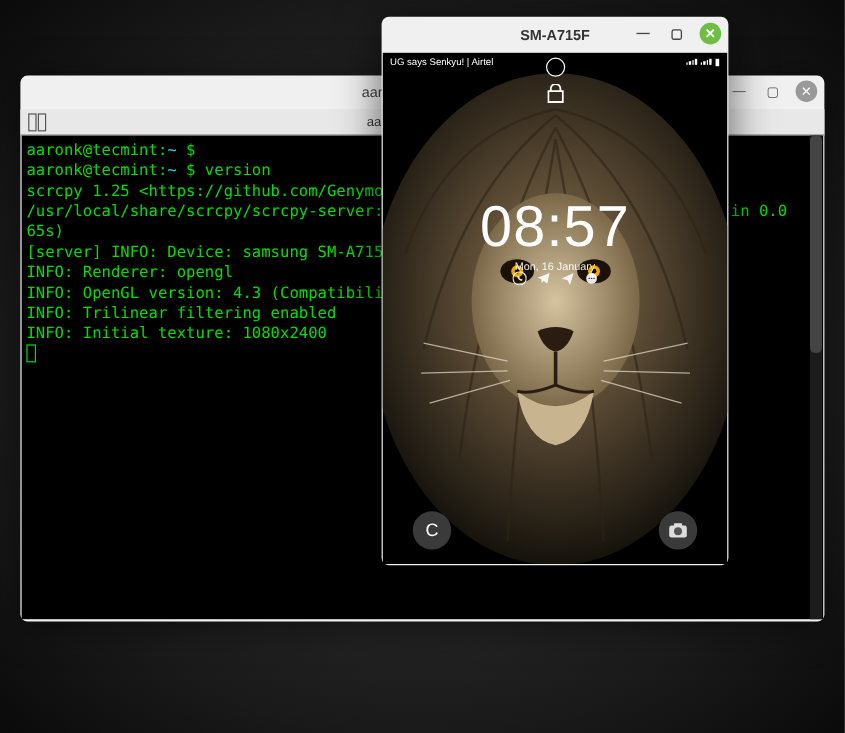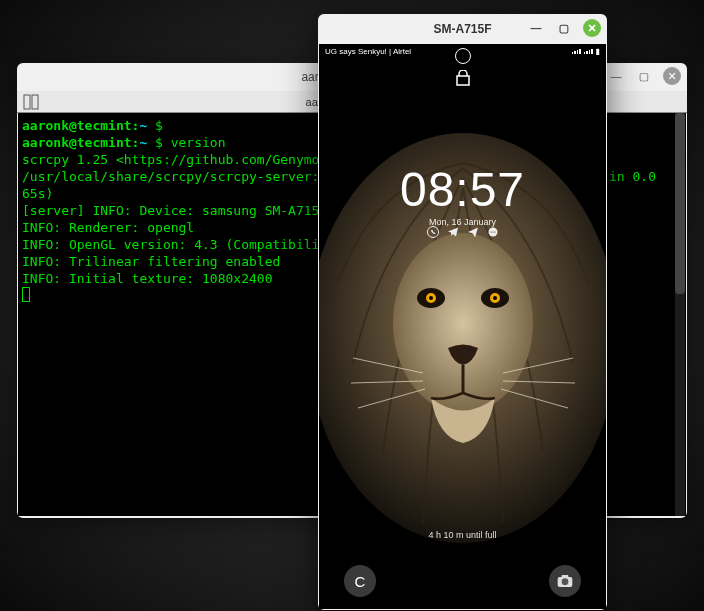--- a/index.html
+++ b/index.html
@@ -67,32 +67,32 @@
   .term-scrollbar {
     position: absolute; right: 1px; top: 0;
     width: 10px; height: 100%;
     background: #1c1c1c;
   }
   .term-scrollbar .thumb {
     width: 100%; height: 45%;
     background: #444; border-radius: 4px;
   }
   .term-line { white-space: pre; }
-  .bold { font-weight: bold; }
+  .bold { font-weight: normal; }
   .cyan { color: #00e0e0; }
   .cursor {
     display: inline-block; width: 8px; height: 15px;
     border: 1px solid #00e000;
   }
 
   
   .phone-window {
     position: absolute;
     left: 318px; top: 14px;
-    width: 289px; height: 596px;
+    width: 289px; height: 457px;
     background: #f0f0f0;
     border-radius: 6px;
     box-shadow: 0 6px 36px rgba(0,0,0,.6);
   }
   .phone-titlebar {
     height: 30px;
     display: flex; align-items: center; justify-content: center;
     position: relative;
     font-size: 12px; font-weight: bold; color: #333;
   }
@@ -326,21 +326,20 @@
         <svg width="12" height="12" viewBox="0 0 24 24">
             <circle cx="12" cy="12" r="9" fill="#fff"></circle>
             <circle cx="8" cy="12" r="1.2" fill="#333"></circle>
             <circle cx="12" cy="12" r="1.2" fill="#333"></circle>
             <circle cx="16" cy="12" r="1.2" fill="#333"></circle>
           </svg>
       </span>
     </div>
 
     <div class="battery-info">
-      <div>4 h 10 m until full</div>
     </div>
 
     <div class="dock">
       <div class="app">
         <span>C</span>
       </div>
       <div class="app">
         <svg width="16" height="14" viewBox="0 0 24 20">
             <rect x="1" y="4" width="22" height="15" rx="3" fill="#ddd"></rect>
             <rect x="7" y="1" width="10" height="4" rx="1" fill="#ddd"></rect>

